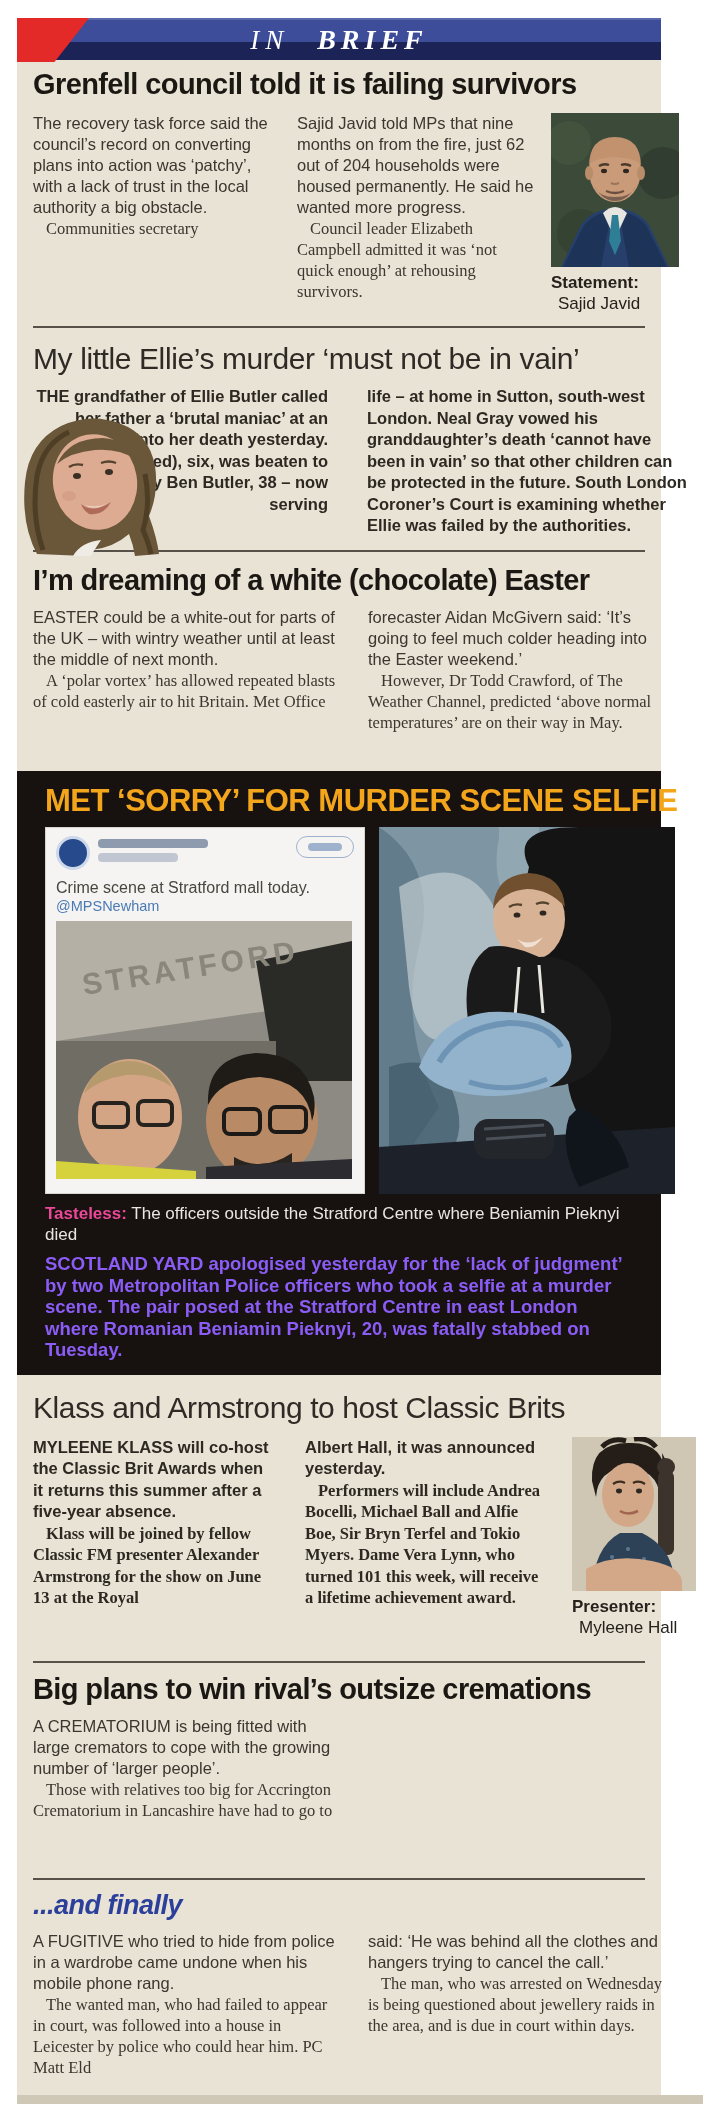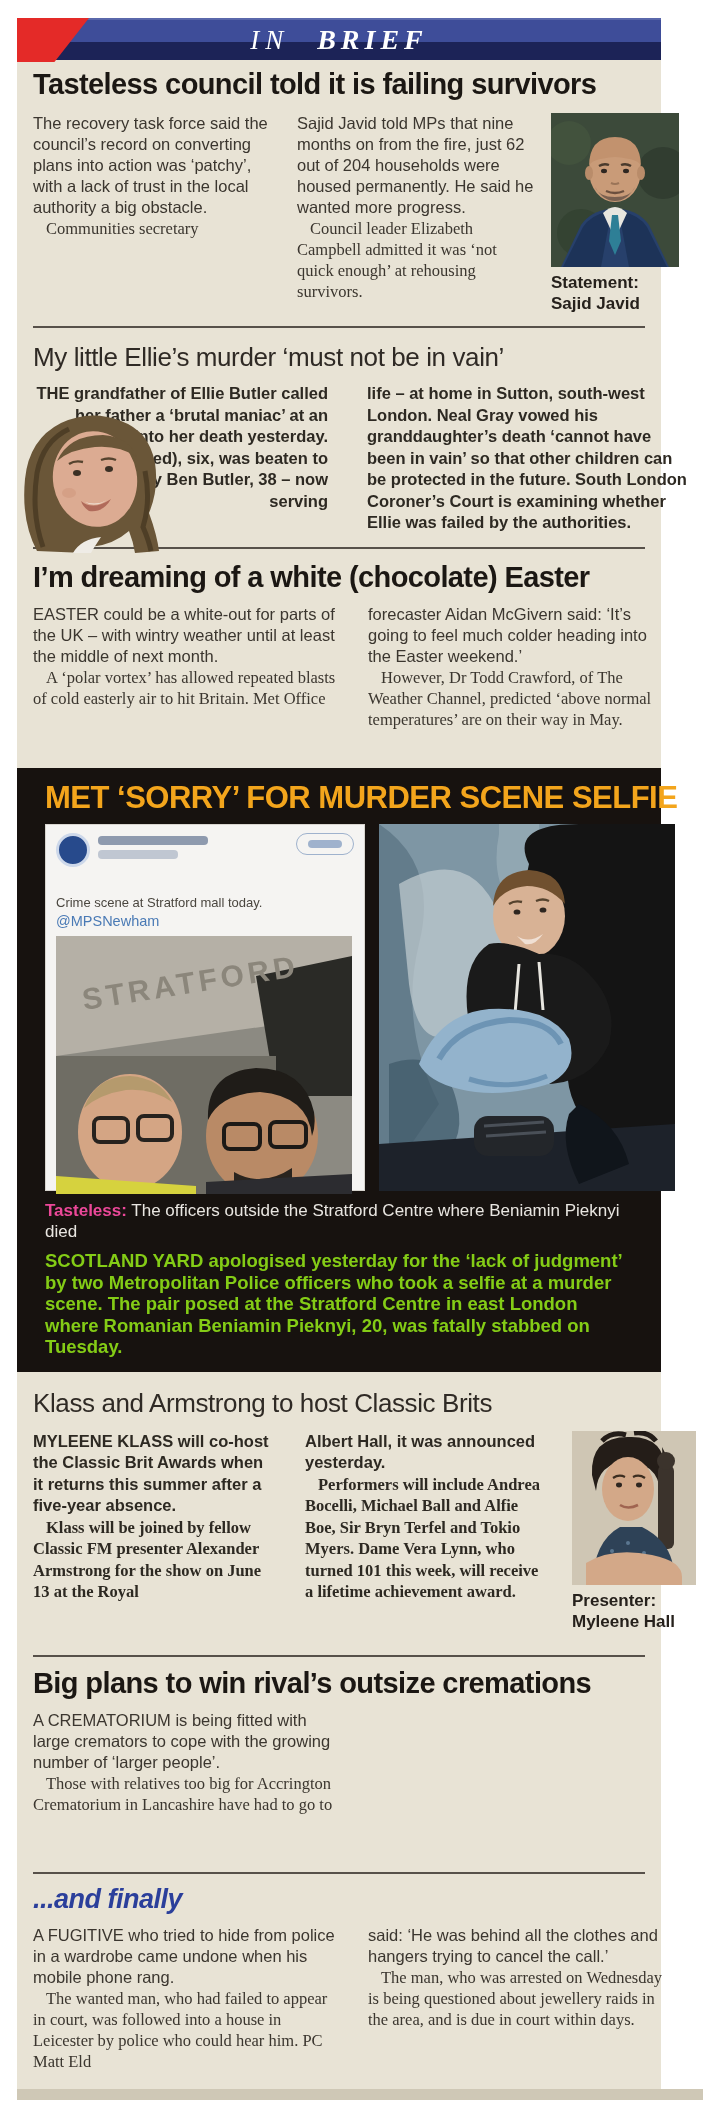--- a/index.html
+++ b/index.html
@@ -31,32 +31,32 @@
     font-family:"Liberation Serif", serif; font-style:italic; font-weight:900;
     font-size:28px; color:#ffffff; letter-spacing:5px;margin-left:16px;
   }
   
   section { padding:0 16px; }
   .h-bold {
     margin:8px 0 10px; font-size:29px; font-weight:800; letter-spacing:-0.6px;
     color:#1b1713; white-space:nowrap;
   }
   .h-light {
-    margin:14px 0 8px; font-size:26px; font-weight:400; letter-spacing:-0.4px;
+    margin:14px 0 8px; font-size:30px; font-weight:400; letter-spacing:-0.4px;
     color:#2f2a25; white-space:nowrap;
   }
   .cols { display:grid; }
   .cols p { margin:0; font-size:16.5px; line-height:21px; color:#3b362f; }
   .cols p + p { text-indent:13px;font-family:Liberation Serif, serif; }
   .bold-text p { font-weight:700; line-height:21.5px; color:#2d2922; }
   hr.rule { border:0; border-top:2px solid #57514a; margin:12px 16px 0 16px; }
   .photo-frame { line-height:0; }
   .photo-cap { margin-top:5px; font-size:17px; line-height:21px; color:#26211c; }
   .photo-cap .cap-label { font-weight:800; display:block; }
-  .photo-cap .cap-name { font-weight:700; display:block; }
+  .photo-cap .cap-name { font-weight:400; display:block;margin-left:7px; }
   
   .grenfell-cols { grid-template-columns:250px 240px 128px; column-gap:14px; margin-top:12px; min-height:200px; }
   .ellie-body { position:relative; margin-top:10px; min-height:152px; }
   .ellie-cols { grid-template-columns:295px 320px; column-gap:39px; }
   .ellie-cols .col-1 p { text-align:right; }
   .ellie-photo { position:absolute; left:-16px; top:18px; line-height:0; }
   .easter-cols, .cremations-cols, .finally-cols { grid-template-columns:305px 305px; column-gap:30px; margin-top:10px; min-height:150px; }
   .klass-cols { grid-template-columns:240px 235px 124px; column-gap:32px; margin-top:12px; min-height:212px; }
   
   .selfie-box {
@@ -68,46 +68,46 @@
   }
   .selfie-photos { display:grid; grid-template-columns:320px 296px; column-gap:14px; }
   .tweet-card { width:320px; height:367px; background:#f5f4f2; border:1px solid #d8d5cf; padding:8px 10px; }
   .tweet-top { display:flex; align-items:flex-start; }
   .tweet-avatar { width:34px; height:34px; border-radius:50%; background:#274a8c; border:3px solid #cdd8ea; flex:0 0 auto; }
   .tweet-namebars { flex:1; margin-left:8px; padding-top:3px; }
   .bar { height:9px; border-radius:4px; background:#8e9aae; margin-bottom:5px; width:110px; }
   .bar.light { background:#c0c7d2; width:80px; }
   .tweet-follow { width:58px; height:22px; border:1px solid #9fb2cd; border-radius:11px; display:flex; align-items:center; justify-content:center; }
   .tweet-follow .bar { width:34px; height:8px; margin:0; background:#9fb2cd; }
-  .tweet-text { margin-top:27px; font-size:13px; line-height:18px; color:#4a463f; }
+  .tweet-text { margin-top:9px; font-size:16px; line-height:18px; color:#4a463f; }
   .tweet-handle { font-size:14.5px; line-height:18px; color:#4a7ab5; }
   .selfie-cap { margin:9px 0 0; font-size:17px; line-height:21px; color:#e9e6e1; }
   .selfie-cap .cap-label { font-weight:800; color:#ec4899; }
-  .selfie-body-text { margin:8px 0 0; font-size:18.5px; line-height:21.5px; font-weight:800; color:#84cc16; }
+  .selfie-body-text { margin:8px 0 0; font-size:18.5px; line-height:21.5px; font-weight:800; color:#8b5cf6; }
   
   .finally-head {
     margin:10px 0 6px; font-size:27px; font-weight:800; font-style:italic;
     color:#2b3f9b; letter-spacing:-0.5px;
   }
   .bottom-shadow { width:686px; height:11px; margin-left:17px; background:#cfc8b6; }
 </style>
 </head>
 <body>
 
 <div class="page">
   <div class="paper">
 
     <div class="masthead">
       <div class="red-corner"></div>
       <span class="mh-in">IN</span>
       <span class="mh-brief">BRIEF</span>
     </div>
 
     <section>
-      <h2 class="h-bold">Tasteless council told it is failing survivors</h2>
+      <h2 class="h-bold">Grenfell council told it is failing survivors</h2>
       <div class="cols grenfell-cols">
         <div class="col-1">
           <p>The recovery task force said the council’s record on converting plans into action was ‘patchy’, with a lack of trust in the local authority a big obstacle.</p>
           <p>Communities secretary</p>
         </div>
         <div class="col-2">
           <p>Sajid Javid told MPs that nine months on from the fire, just 62 out of 204 households were housed permanently. He said he wanted more progress.</p>
           <p>Council leader Elizabeth Campbell admitted it was ‘not quick enough’ at rehousing survivors.</p>
         </div>
         <div class="col-photo">

